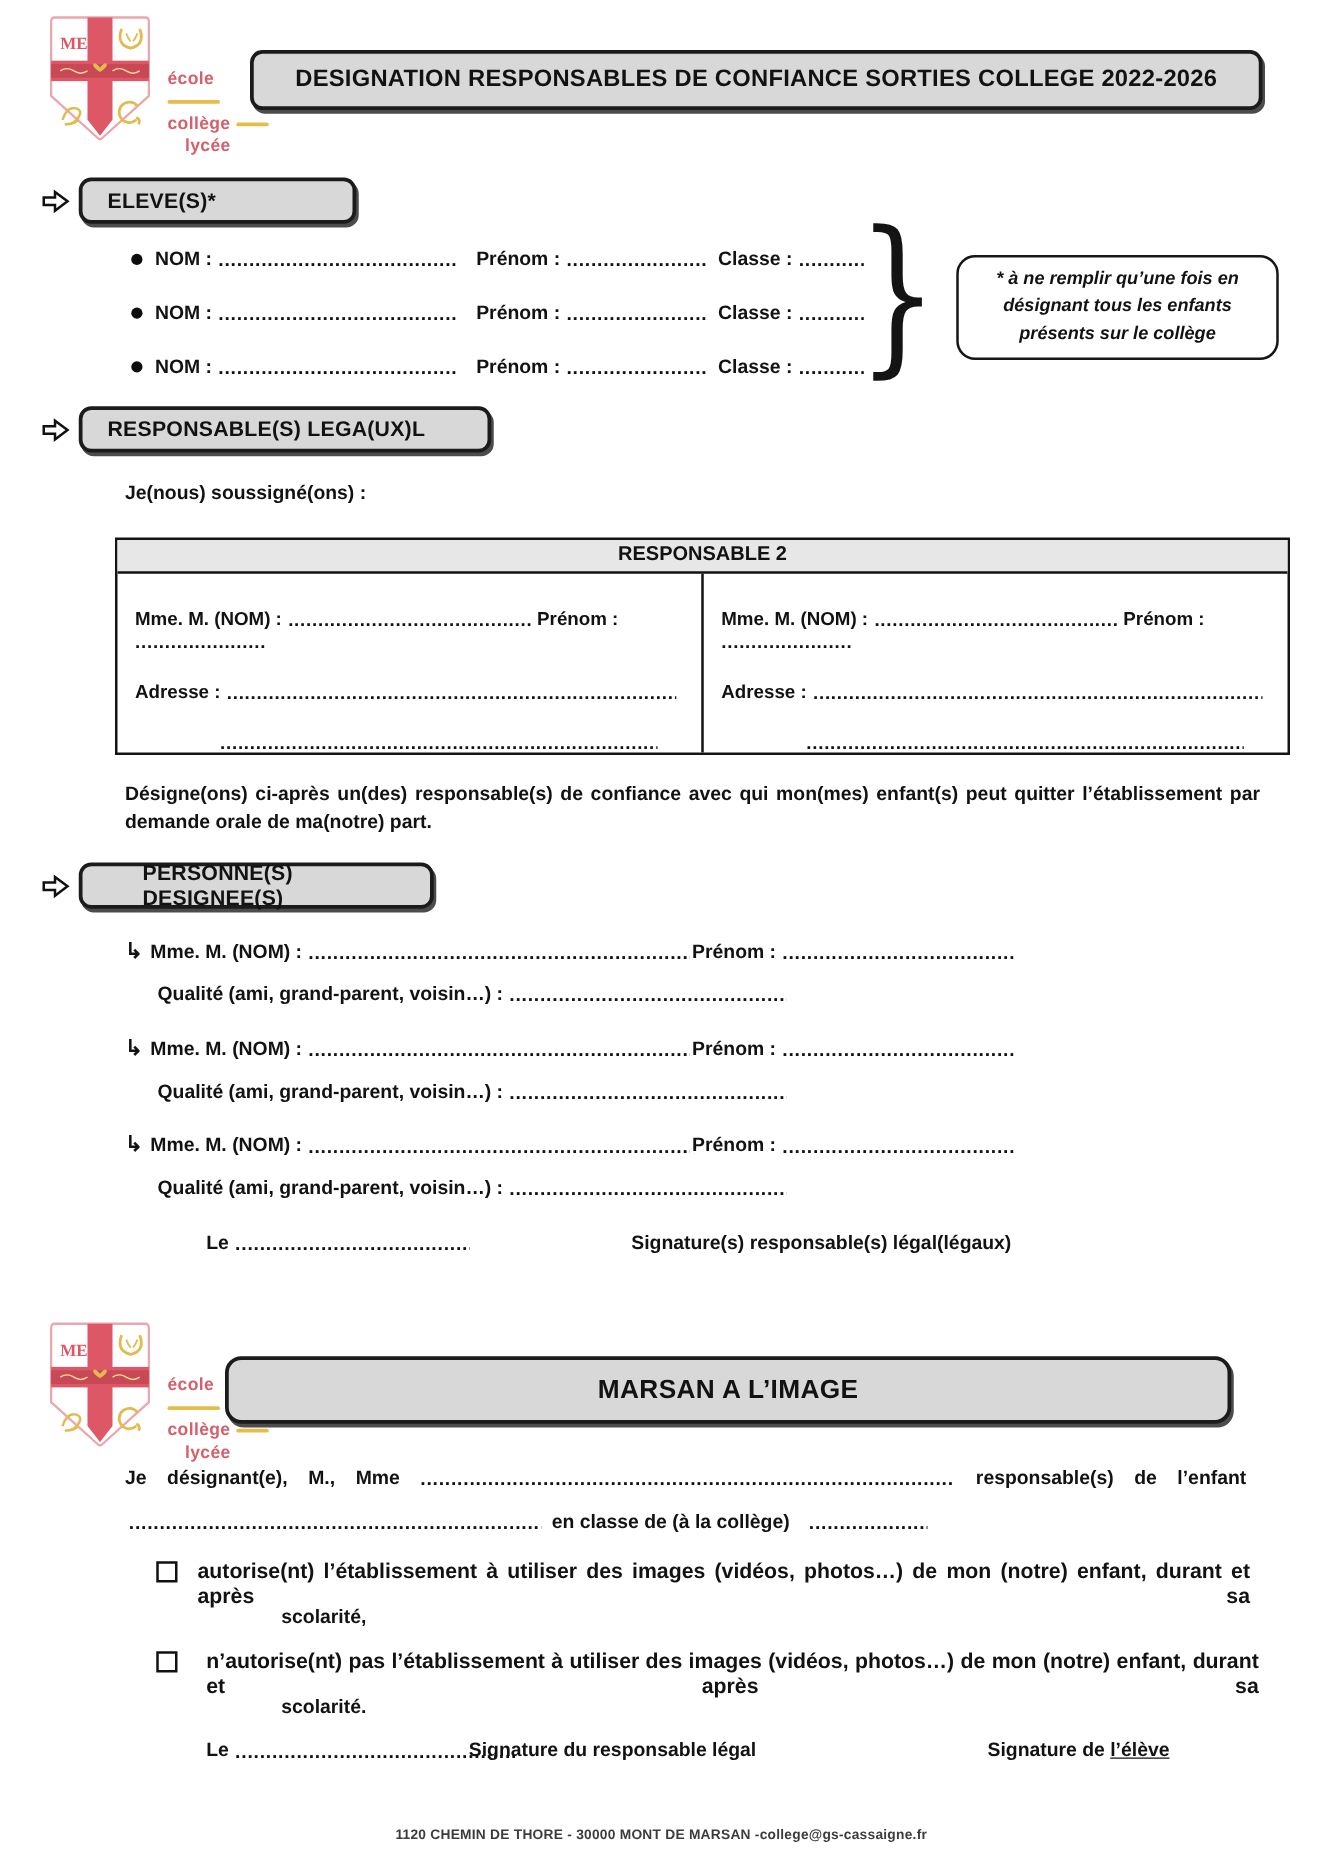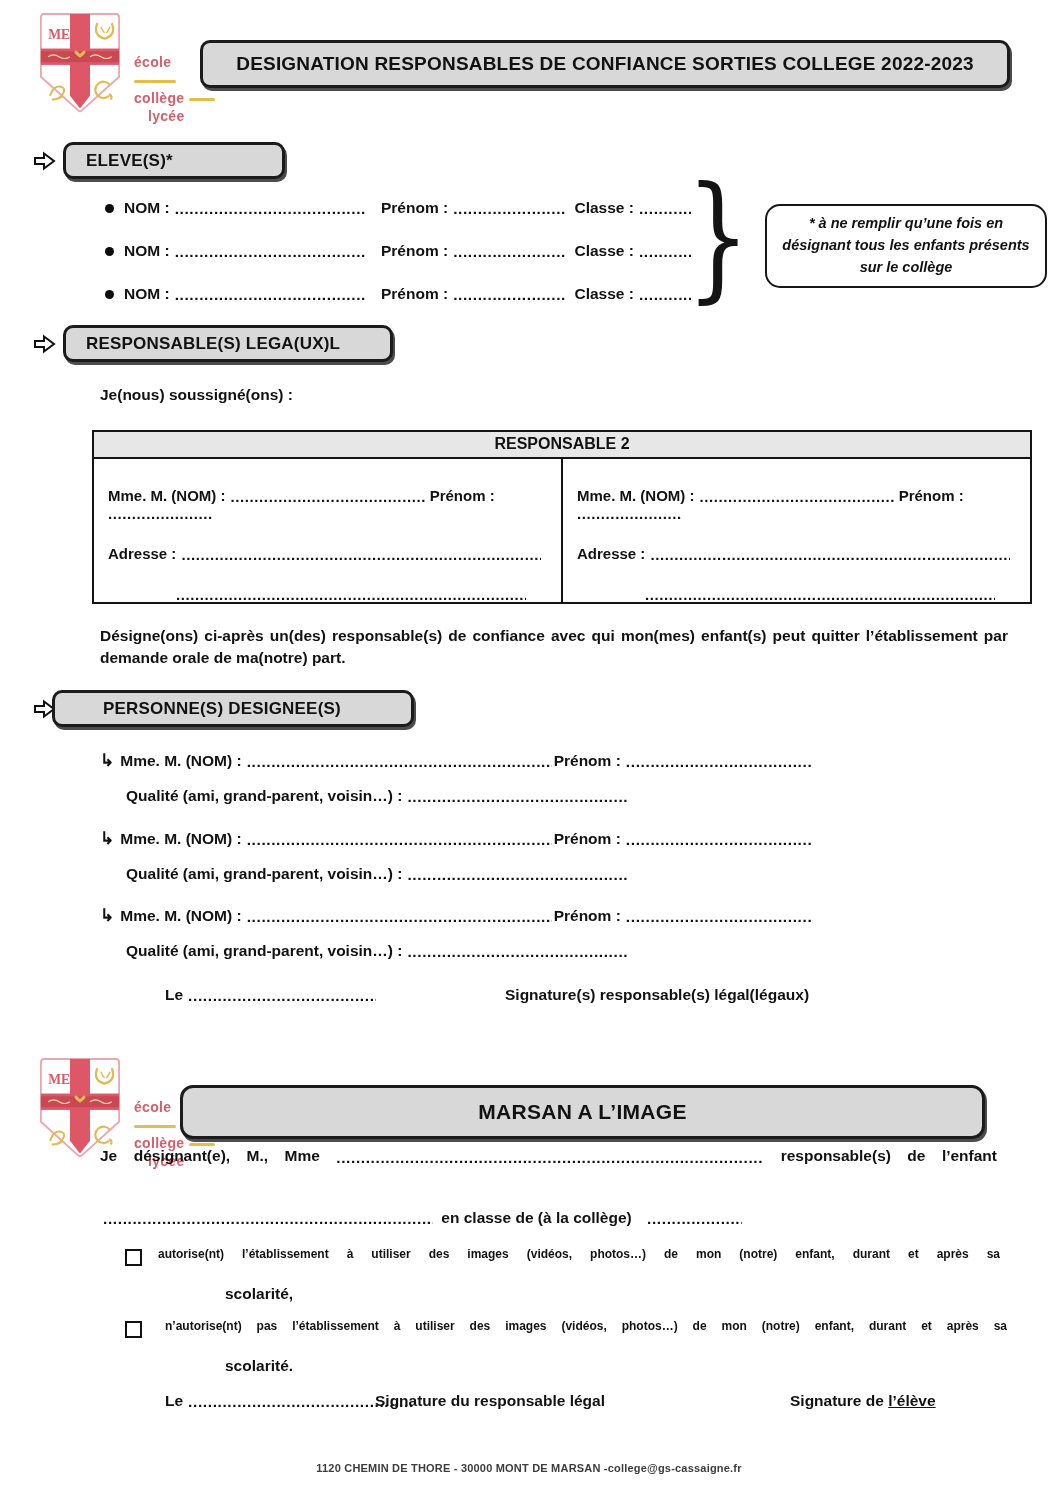--- a/index.html
+++ b/index.html
@@ -36,21 +36,21 @@
   .w350{width:350px}.w360{width:360px}.w428{width:428px}
 
   .bullet { display:inline-block; width:9px; height:9px; border-radius:50%;
     background:#0d0d0d; margin-right:10px; vertical-align:middle; }
 
   .lbl { margin-right:5px; }
   .fs155 { font-size:15.5px; }
 
   
   .note-box {
-    left:765px; top:204px; width:282px; height:84px; box-sizing:border-box;
+    left:765px; top:204px; width:258px; height:84px; box-sizing:border-box;
     border:2.5px solid #161616; border-radius:15px; background:#fff;
     display:flex; align-items:center; justify-content:center; text-align:center;
     font-style:italic; font-size:14.5px; font-weight:600; line-height:1.5;
     padding:6px 14px;
   }
   .brace { left:686px; top:168px; font-family:"DejaVu Serif", serif; font-weight:400;
     font-size:112px; line-height:1; transform:scaleY(1.22) scaleX(0.9);
     transform-origin:top left; color:#141414; }
 
   
@@ -66,24 +66,24 @@
   .rtable .line3 { margin-top:23px; margin-left:68px; }
 
   .para { left:100px; top:625px; width:908px; font-size:15.5px; line-height:22px;
     text-align:justify; }
 
   .hook { font-size:17px; font-weight:700; margin-right:6px; }
 
   .sig-bold { font-weight:700; font-size:15.5px; }
 
   
-  .jline { left:100px; top:1147px; width:897px; display:flex;
-    justify-content:space-between; align-items:flex-end; font-size:15.5px; }
-
-  .optline { width:842px; font-size:12px; text-align:justify; text-align-last:justify; }
+  .jline { left:100px; top:1174px; width:897px; display:flex;
+    justify-content:space-between; align-items:center; font-size:15.5px; }
+
+  .optline { width:842px; font-size:17px; text-align:justify; text-align-last:justify; }
   .checkbox { display:inline-block; width:13px; height:13px; border:2px solid #111;
     background:#fff; box-sizing:content-box; }
   .bold { font-weight:700; }
   .und { text-decoration:underline; }
 
   .footer { left:0; right:0; top:1462px; text-align:center; font-size:11px;
     color:#3c3c3c; font-weight:600; letter-spacing:0.2px; }
 
   
   .logo { width:200px; height:125px; }
@@ -111,21 +111,21 @@
   </svg>
   <div class="logo-text">
     <div>école</div>
     <div>
       <span class="gold-dash" style="width:42px; margin-right:5px;"></span><span>collège</span><span class="gold-dash" style="width:26px; margin-left:5px;"></span>
     </div>
     <div style="padding-left:14px;">lycée</div>
   </div>
 </div>
 
-<div class="abs gbox title-banner">DESIGNATION RESPONSABLES DE CONFIANCE SORTIES COLLEGE 2022-2023</div>
+<div class="abs gbox title-banner">DESIGNATION RESPONSABLES DE CONFIANCE SORTIES COLLEGE 2022-2026</div>
 
 <svg class="abs sec-arrow" style="left:33px; top:151px;" viewBox="0 0 24 20">
   <polygon points="2,7 11,7 11,2.5 21,10 11,17.5 11,13 2,13" fill="#ffffff" stroke="#111111" stroke-width="2" stroke-linejoin="miter"></polygon>
 </svg>
 <div class="abs gbox heading-box" style="left:63px; top:142px; width:222px;">ELEVE(S)*</div>
 
 <div class="abs fs155" style="left:105px; top:199px;">
   <span class="bullet"></span><span class="lbl">NOM :</span><span class="dots w190">................................................................................................................................................................................................................</span>
   <span class="lbl" style="margin-left:12px;">Prénom :</span><span class="dots w112">................................................................................................................................................................................................................</span>
   <span class="lbl" style="margin-left:5px;">Classe :</span><span class="dots w52">................................................................................................................................................................................................................</span>
@@ -181,21 +181,21 @@
       </div>
     </div>
   </div>
 </div>
 
 <div class="abs para">Désigne(ons) ci-après un(des) responsable(s) de confiance avec qui mon(mes) enfant(s) peut quitter l’établissement par demande orale de ma(notre) part.</div>
 
 <svg class="abs sec-arrow" style="left:33px; top:699px;" viewBox="0 0 24 20">
   <polygon points="2,7 11,7 11,2.5 21,10 11,17.5 11,13 2,13" fill="#ffffff" stroke="#111111" stroke-width="2" stroke-linejoin="miter"></polygon>
 </svg>
-<div class="abs gbox heading-box" style="left:52px; top:690px; width:362px;padding-left:48px;">PERSONNE(S) DESIGNEE(S)</div>
+<div class="abs gbox heading-box" style="left:63px; top:690px; width:284px;padding-left:48px;">PERSONNE(S) DESIGNEE(S)</div>
 
 <div class="abs fs155" style="left:100px; top:750px;">
   <span class="hook">↳</span><span class="lbl">Mme. M. (NOM) :</span><span class="dots w305">................................................................................................................................................................................................................</span><span class="lbl" style="margin-left:2px;">Prénom :</span><span class="dots w185">................................................................................................................................................................................................................</span>
 </div>
 <div class="abs fs155" style="left:126px; top:787px;">
   <span class="lbl">Qualité (ami, grand-parent, voisin…) :</span><span class="dots w222">................................................................................................................................................................................................................</span>
 </div>
 
 <div class="abs fs155" style="left:100px; top:828px;">
   <span class="hook">↳</span><span class="lbl">Mme. M. (NOM) :</span><span class="dots w305">................................................................................................................................................................................................................</span><span class="lbl" style="margin-left:2px;">Prénom :</span><span class="dots w185">................................................................................................................................................................................................................</span>

